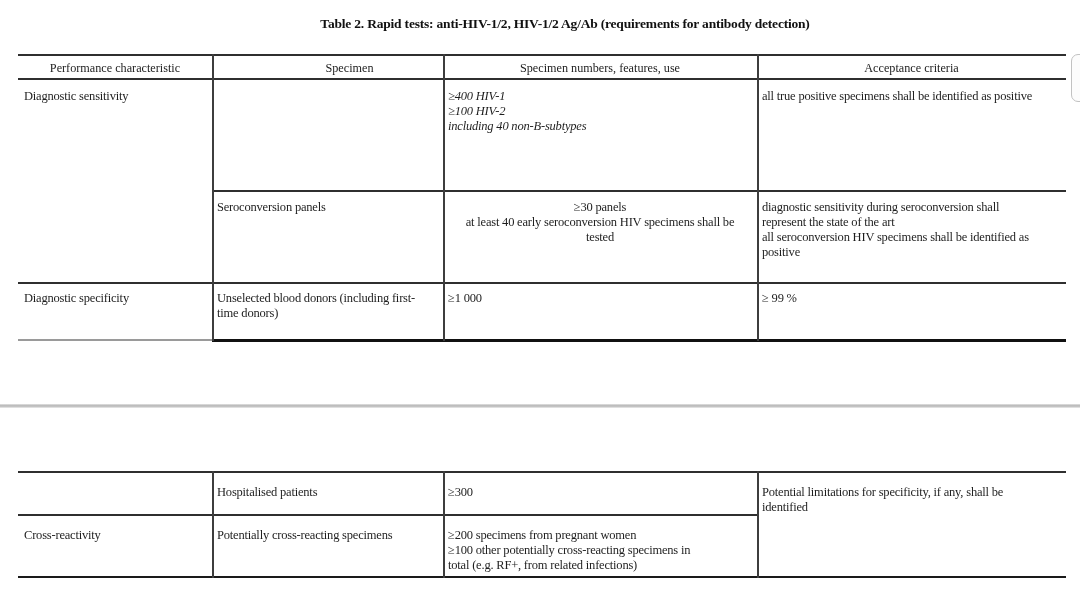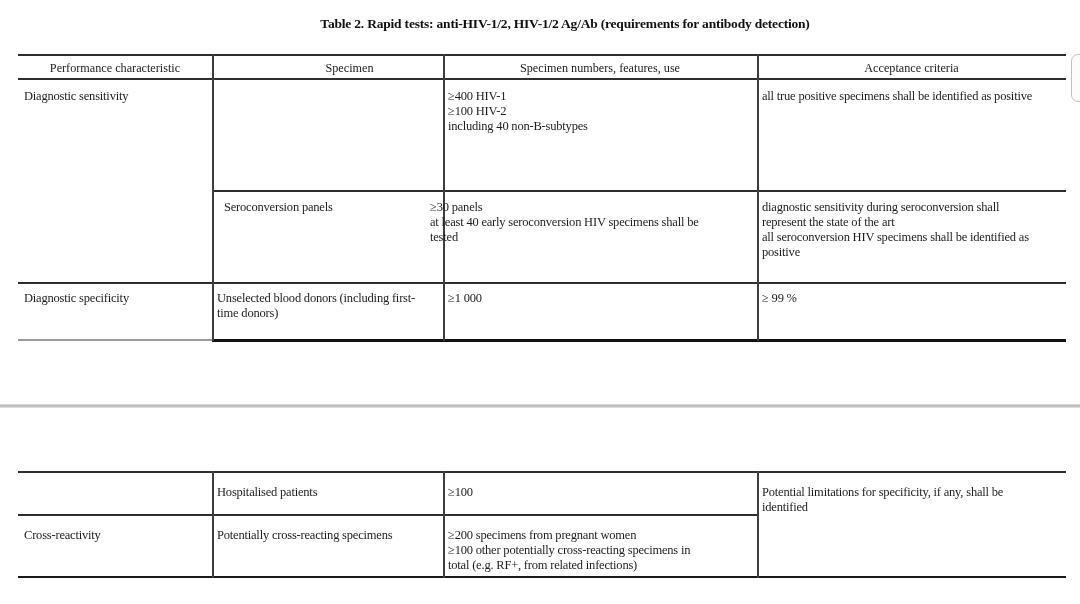--- a/index.html
+++ b/index.html
@@ -56,28 +56,28 @@
   <div class="vline" style="left:443px;top:54px;height:287px;"></div>
   <div class="vline" style="left:757px;top:54px;height:287px;"></div>
 
   <div class="hdr" style="left:18px;width:194px;">Performance characteristic</div>
   <div class="hdr" style="left:212px;width:275px;">Specimen</div>
   <div class="hdr" style="left:443px;width:314px;">Specimen numbers, features, use</div>
   <div class="hdr" style="left:757px;width:309px;">Acceptance criteria</div>
 
   <div class="cell" style="left:24px;top:89px;width:182px;">Diagnostic sensitivity</div>
   <div style="position:absolute;left:448px;top:89px;width:304px;">
-    <div class="cell" style="position:static;">≥400 HIV-1
+    <div class="cell" style="position:static;font-style:italic;">≥400 HIV-1
 ≥100 HIV-2
 including 40 non-B-subtypes</div>
   </div>
   <div class="cell" style="left:762px;top:89px;width:304px;">all true positive specimens shall be identified as positive</div>
 
-  <div class="cell" style="left:224px;top:200px;width:220px;">Seroconversion panels</div>
-  <div class="cell" style="left:430px;top:200px;width:304px;">≥30 panels
+  <div class="cell" style="left:217px;top:200px;width:220px;">Seroconversion panels</div>
+  <div class="cell" style="left:448px;top:200px;width:304px;text-align:center;">≥30 panels
 at least 40 early seroconversion HIV specimens shall be
 tested</div>
   <div class="cell" style="left:762px;top:200px;width:304px;">diagnostic sensitivity during seroconversion shall
 represent the state of the art
 all seroconversion HIV specimens shall be identified as
 positive</div>
 
   <div class="cell" style="left:24px;top:291px;width:182px;">Diagnostic specificity</div>
   <div class="cell" style="left:217px;top:291px;width:222px;">Unselected blood donors (including first-
 time donors)</div>
@@ -87,21 +87,21 @@
   <div class="pagebreak"></div>
 
   <div class="hline" style="left:18px;top:471px;width:1048px;"></div>
   <div class="hline" style="left:18px;top:514px;width:739px;"></div>
   <div class="hline" style="left:18px;top:576px;width:1048px;background:#1a1a1a;"></div>
   <div class="vline" style="left:212px;top:471px;height:107px;"></div>
   <div class="vline" style="left:443px;top:471px;height:107px;"></div>
   <div class="vline" style="left:757px;top:471px;height:107px;"></div>
 
   <div class="cell" style="left:217px;top:485px;width:220px;">Hospitalised patients</div>
-  <div class="cell" style="left:448px;top:485px;width:304px;">≥100</div>
+  <div class="cell" style="left:448px;top:485px;width:304px;">≥300</div>
   <div class="cell" style="left:762px;top:485px;width:304px;">Potential limitations for specificity, if any, shall be
 identified</div>
 
   <div class="cell" style="left:24px;top:528px;width:182px;">Cross-reactivity</div>
   <div class="cell" style="left:217px;top:528px;width:222px;">Potentially cross-reacting specimens</div>
   <div class="cell" style="left:448px;top:528px;width:304px;">≥200 specimens from pregnant women
 ≥100 other potentially cross-reacting specimens in
 total (e.g. RF+, from related infections)</div>
 
   <div class="scroll-thumb"></div>

